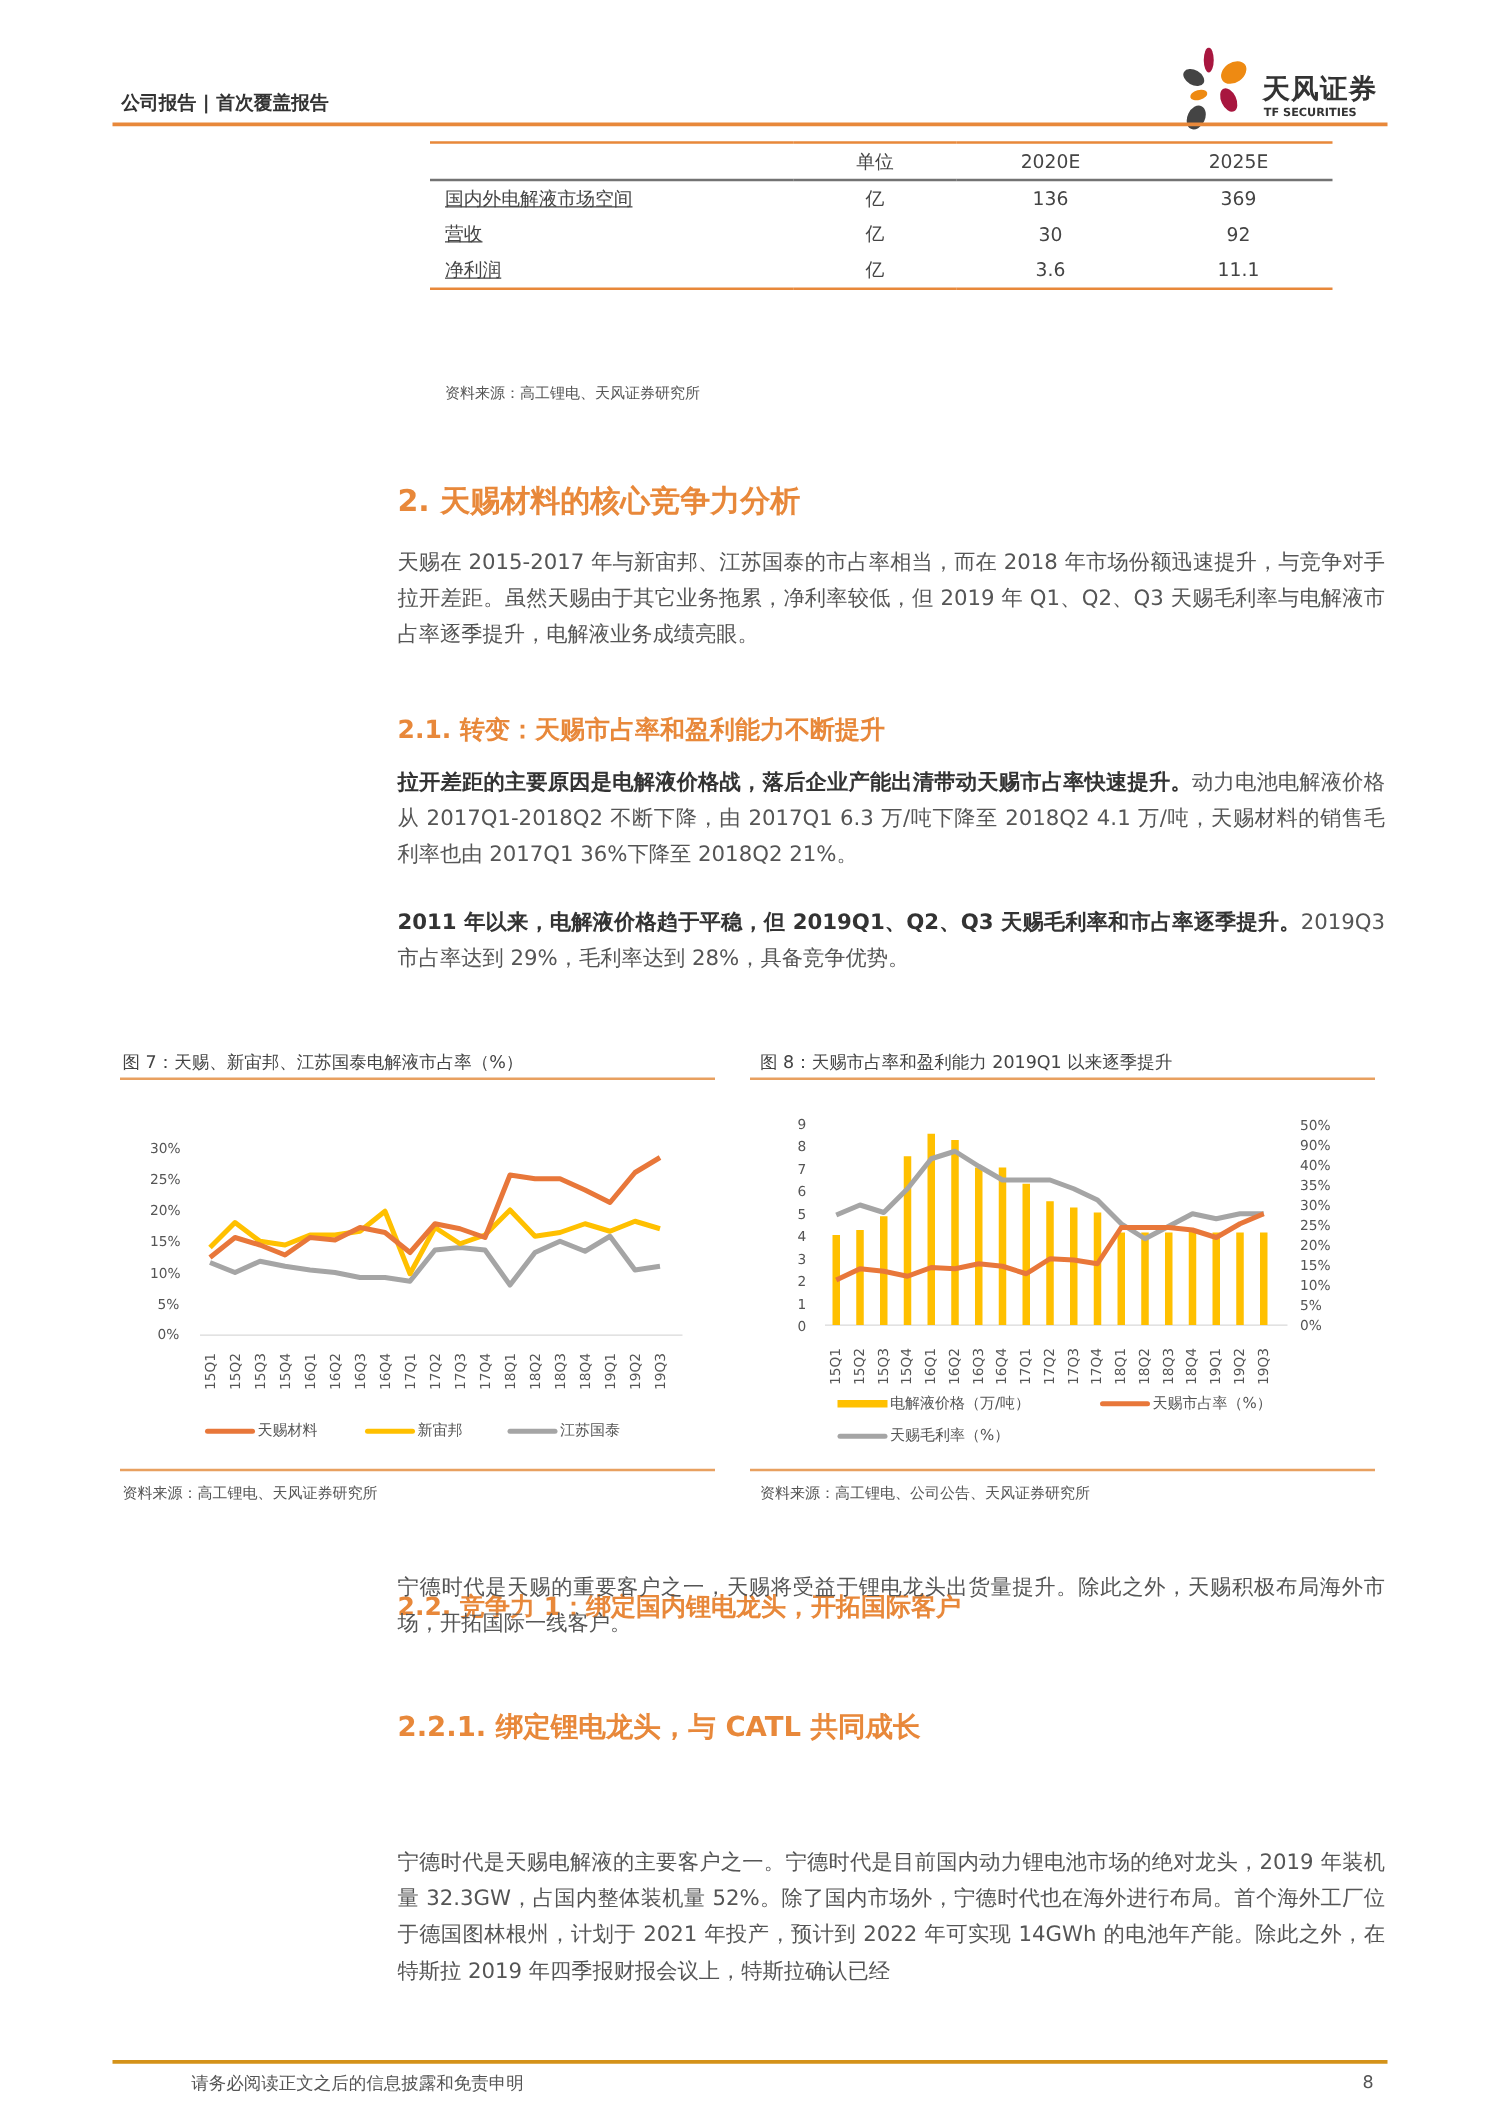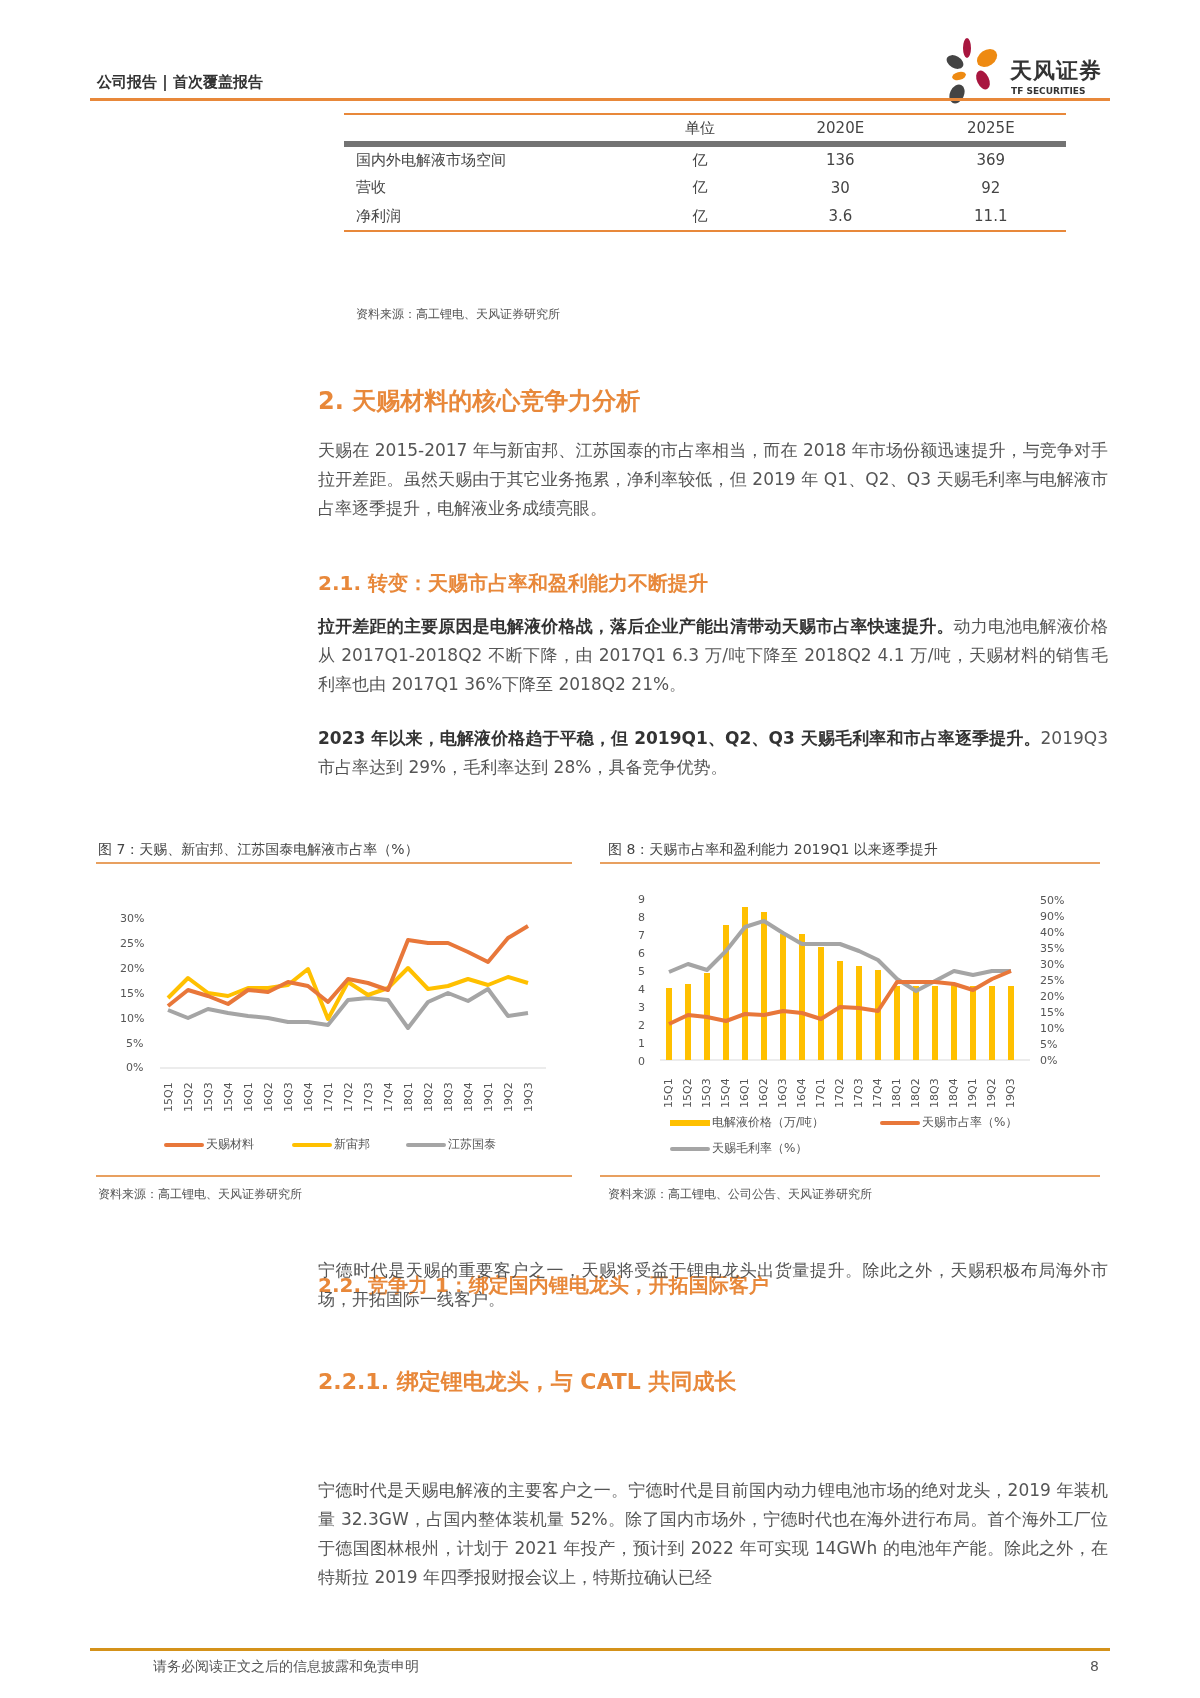--- a/index.html
+++ b/index.html
@@ -5,24 +5,24 @@
   * { margin:0; padding:0; box-sizing:border-box; }
   body { width:1200px; height:1698px; background:#fff; font-family:"DejaVu Sans", sans-serif; color:#555; position:relative; overflow:hidden; }
   .abs { position:absolute; }
   .header-title { left:97px; top:73px; font-size:15px; font-weight:bold; color:#333; }
   .header-line { left:90px; top:98px; width:1020px; height:3px; background:#E8883A; }
   .logo { left:945px; top:38px; width:180px; height:66px; }
   .logo-text { left:1010px; top:56px; font-size:22px; font-weight:bold; color:#333; letter-spacing:1px; }
   .logo-sub { left:1011px; top:86px; font-size:9px; color:#333; font-weight:bold; }
 
   table.top { left:344px; top:113px; width:722px; border-collapse:collapse; font-size:15px; color:#444; }
-  table.top th { font-weight:normal; height:30px; border-top:2px solid #E8883A; border-bottom:6px solid #737373; }
+  table.top th { font-weight:normal; height:30px; border-top:2px solid #E8883A; border-bottom:2px solid #737373; }
   table.top td { height:29px; }
   table.top tr:last-child td { border-bottom:2px solid #E8883A; }
-  .c0 { text-align:left; padding-left:12px; width:290px; }
+  .c0 { text-align:left; padding-left:12px; width:290px;text-decoration:underline; }
   .c1 { text-align:center; width:130px; }
   .c2 { text-align:center; width:150px; }
   .c3 { text-align:center; width:150px; }
   .src { font-size:12px; color:#555; }
 
   h2 { position:absolute; color:#E8883A; font-weight:bold; }
   p.body { position:absolute; font-size:17px; line-height:29px; color:#555; text-align:justify; }
   p.body b { color:#333; }
 
   .fig-title { font-size:14px; font-weight:normal; color:#444; }
@@ -81,21 +81,21 @@
       </tr>
   </tbody>
 </table>
 <div class="abs src" style="left:356px;top:306px;">资料来源：高工锂电、天风证券研究所</div>
 
 <h2 style="left:318px;top:385px;font-size:24px;">2. 天赐材料的核心竞争力分析</h2>
 <p class="body" style="left:318px;top:436px;width:790px;">天赐在 2015-2017 年与新宙邦、江苏国泰的市占率相当，而在 2018 年市场份额迅速提升，与竞争对手拉开差距。虽然天赐由于其它业务拖累，净利率较低，但 2019 年 Q1、Q2、Q3 天赐毛利率与电解液市占率逐季提升，电解液业务成绩亮眼。</p>
 
 <h2 style="left:318px;top:570px;font-size:20px;">2.1. 转变：天赐市占率和盈利能力不断提升</h2>
 <p class="body" style="left:318px;top:612px;width:790px;"><b>拉开差距的主要原因是电解液价格战，落后企业产能出清带动天赐市占率快速提升。</b><span>动力电池电解液价格从 2017Q1-2018Q2 不断下降，由 2017Q1 6.3 万/吨下降至 2018Q2 4.1 万/吨，天赐材料的销售毛利率也由 2017Q1 36%下降至 2018Q2 21%。</span></p>
-<p class="body" style="left:318px;top:724px;width:790px;"><b>2023 年以来，电解液价格趋于平稳，但 2019Q1、Q2、Q3 天赐毛利率和市占率逐季提升。</b><span>2019Q3 市占率达到 29%，毛利率达到 28%，具备竞争优势。</span></p>
+<p class="body" style="left:318px;top:724px;width:790px;"><b>2011 年以来，电解液价格趋于平稳，但 2019Q1、Q2、Q3 天赐毛利率和市占率逐季提升。</b><span>2019Q3 市占率达到 29%，毛利率达到 28%，具备竞争优势。</span></p>
 
 <div class="abs fig-title" style="left:98px;top:841px;">图 7：天赐、新宙邦、江苏国泰电解液市占率（%）</div>
 <div class="abs fig-line" style="left:96px;top:862px;width:476px;"></div>
 <div class="abs" style="left:96px;top:880px;width:476px;height:290px;">
   <div class="tick" style="left:24px;top:32px;">30%</div>
   <div class="tick" style="left:24px;top:57px;">25%</div>
   <div class="tick" style="left:24px;top:82px;">20%</div>
   <div class="tick" style="left:24px;top:107px;">15%</div>
   <div class="tick" style="left:24px;top:132px;">10%</div>
   <div class="tick" style="left:30px;top:157px;">5%</div>

